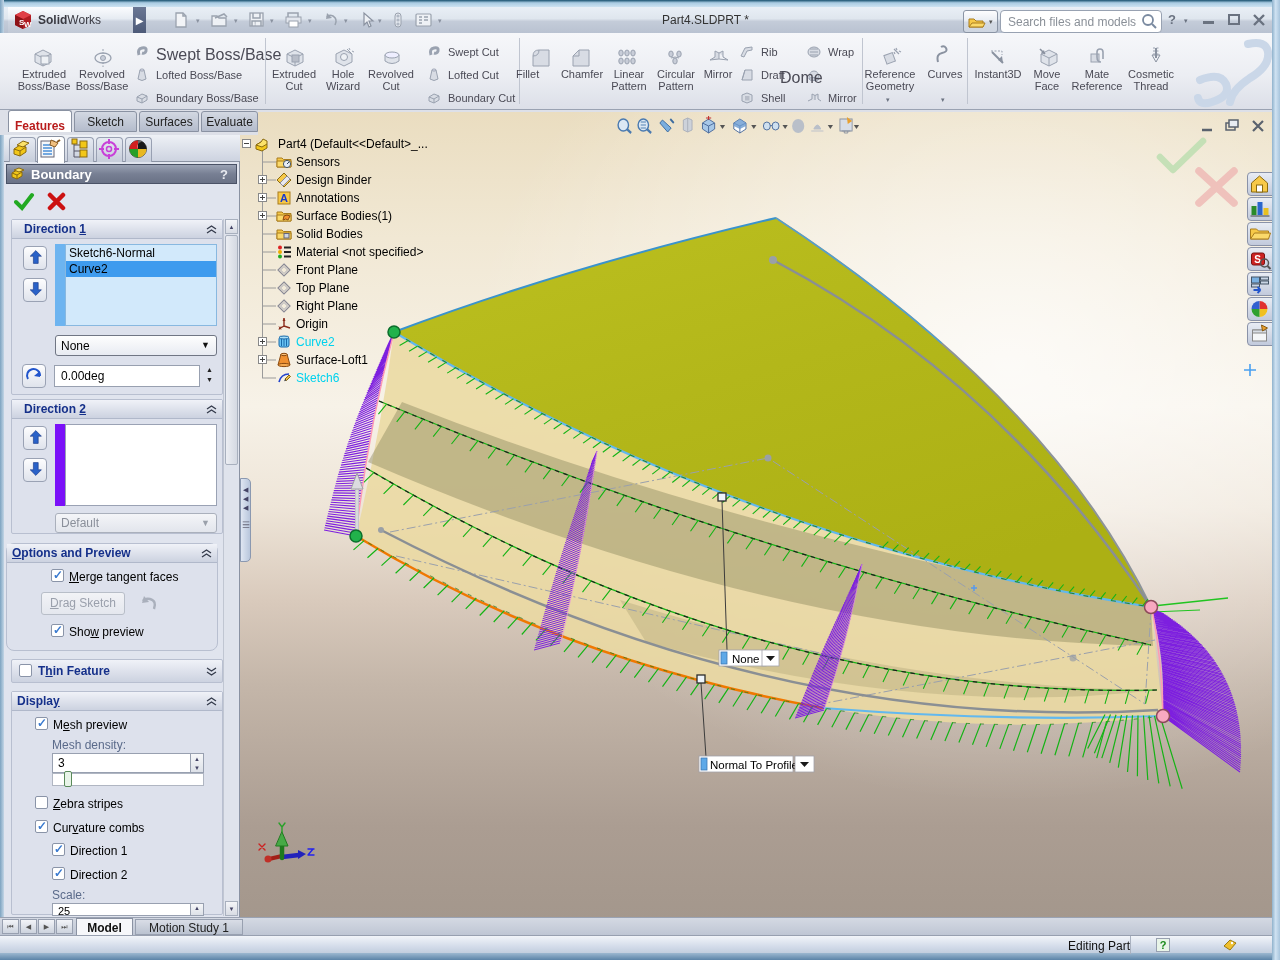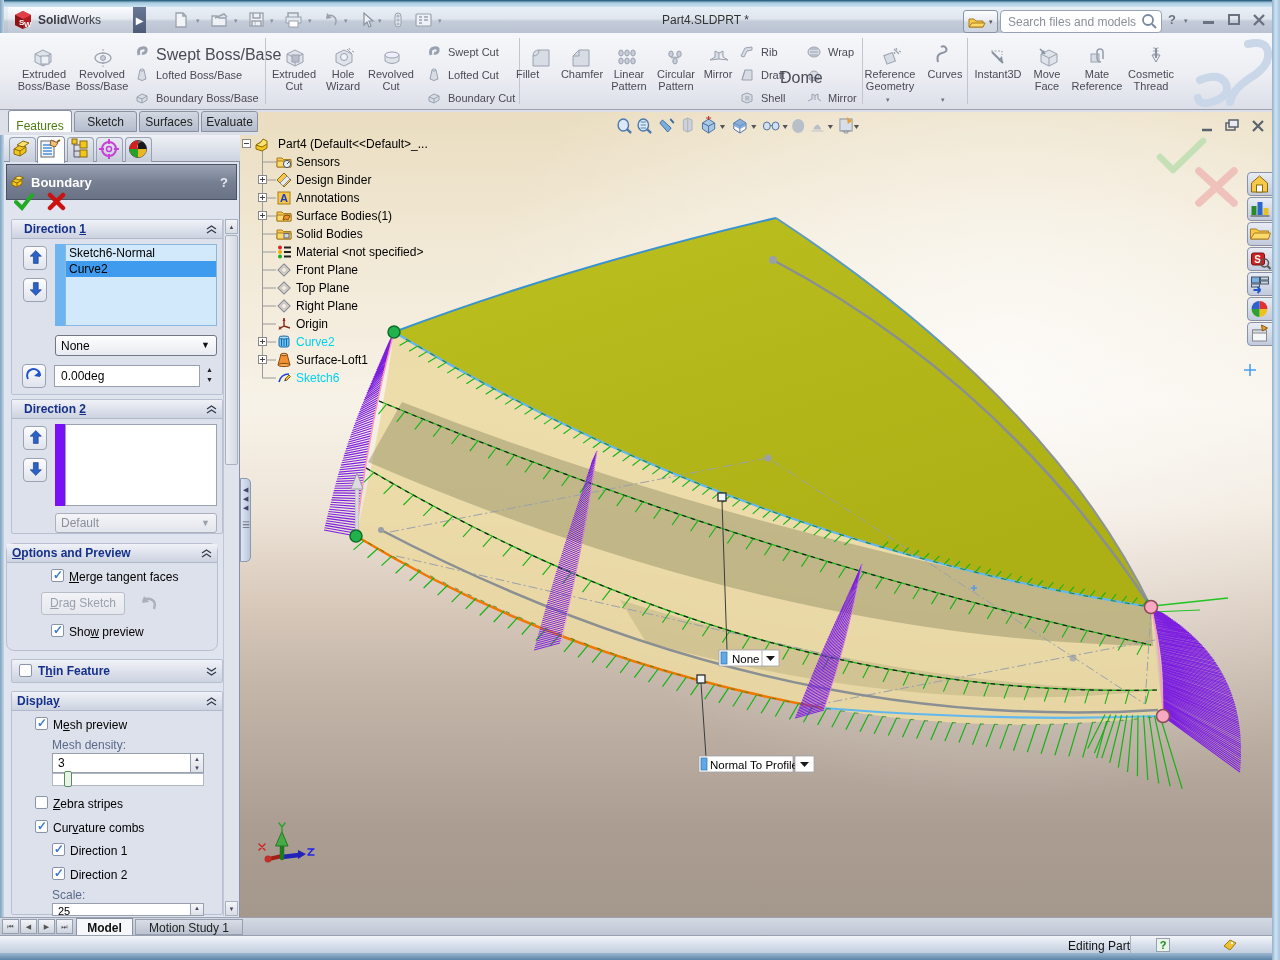--- a/index.html
+++ b/index.html
@@ -243,21 +243,21 @@
       <path d="M11 2 L11 12" stroke="#8a92a0" stroke-width="2"></path>
       <path d="M11 16 L7 9 L15 9 Z" fill="none" stroke="#8a92a0"></path>
     </svg></div>
 <div class="abs" style="left:1121px;top:68px;width:60px;text-align:center;font-size:11px;color:#4a4a55">Cosmetic<br>Thread</div>
 <svg class="abs" style="left:1190px;top:36px" width="88" height="74" viewBox="0 0 88 74">
 <path d="M58 8 Q76 4 78 16 Q80 30 60 42 Q42 54 40 66" stroke="#cad7e8" stroke-width="8" fill="none" stroke-linecap="round"></path>
 <path d="M10 44 Q30 36 36 48 Q41 60 22 66 Q10 70 8 62" stroke="#cad7e8" stroke-width="8" fill="none" stroke-linecap="round"></path>
 </svg>
 
 <div class="abs" style="left:0;top:110px;width:258px;height:25px;background:#dde0e8;z-index:2"></div>
-<div class="abs" style="left:8px;top:110px;width:64px;height:22px;background:#fff;border:1px solid #8a92a2;border-bottom:0;border-radius:3px 3px 0 0;font-size:12px;font-weight:normal;color:#4d7c0f;text-align:center;padding-top:8px;z-index:3">Features</div>
+<div class="abs" style="left:8px;top:110px;width:64px;height:22px;background:#fff;border:1px solid #8a92a2;border-bottom:0;border-radius:3px 3px 0 0;font-size:12px;font-weight:bold;color:#b91c1c;text-align:center;padding-top:8px;z-index:3">Features</div>
 <div class="abs" style="left:74px;top:111px;width:63px;height:21px;background:linear-gradient(#d3d8e2,#b4bccc);border:1px solid #8a92a2;border-radius:3px 3px 0 0;font-size:12px;color:#222;text-align:center;padding-top:3px;z-index:3">Sketch</div>
 <div class="abs" style="left:139px;top:111px;width:60px;height:21px;background:linear-gradient(#d3d8e2,#b4bccc);border:1px solid #8a92a2;border-radius:3px 3px 0 0;font-size:12px;color:#222;text-align:center;padding-top:3px;z-index:3">Surfaces</div>
 <div class="abs" style="left:201px;top:111px;width:57px;height:21px;background:linear-gradient(#d3d8e2,#b4bccc);border:1px solid #8a92a2;border-radius:3px 3px 0 0;font-size:12px;color:#222;text-align:center;padding-top:3px;z-index:3">Evaluate</div>
 
 <svg class="abs" style="left:0;top:0;z-index:1" width="1280" height="960" font-family="Liberation Sans,sans-serif">
     <defs>
 <linearGradient id="vpbg" x1="0" y1="0" x2="0" y2="1">
 <stop offset="0" stop-color="#eaddc0"></stop>
         <stop offset="0.15" stop-color="#f1e8d4"></stop>
 <stop offset="0.35" stop-color="#f7f2e8"></stop>
@@ -634,21 +634,21 @@
   <svg width="24" height="22" viewBox="0 0 24 22">
         <circle cx="12" cy="11" r="8.5" fill="#e8e8e8" stroke="#444"></circle>
         <path d="M12 2.5 A8.5 8.5 0 0 1 20.5 11 L12 11 Z" fill="#1a1a1a"></path>
         <path d="M20.5 11 A8.5 8.5 0 0 1 12 19.5 L12 11 Z" fill="#e8b820"></path>
         <path d="M12 19.5 A8.5 8.5 0 0 1 3.5 11 L12 11 Z" fill="#28a028"></path>
         <path d="M3.5 11 A8.5 8.5 0 0 1 12 2.5 L12 11 Z" fill="#d22020"></path>
         <path d="M12 2.5 A8.5 8.5 0 0 1 16 3.5 A12 6 0 0 0 12 11 Z" fill="#fff" fill-opacity="0.35"></path>
       </svg>
  </div>
 
- <div style="position:absolute;left:2px;top:29px;width:231px;height:36px;background:linear-gradient(#9aa2b4,#777f93 50%,#6a7286);border:1px solid #4a5266;display:flex;align-items:center">
+ <div style="position:absolute;left:2px;top:29px;width:231px;height:20px;background:linear-gradient(#9aa2b4,#777f93 50%,#6a7286);border:1px solid #4a5266;display:flex;align-items:center">
   <svg width="17" height="15" style="margin-left:3px" viewBox="0 0 17 15">
         <path d="M2 6 L7 3 L12 5 L12 9 L7 12 L2 10 Z" fill="#f2c718" stroke="#8a6a10"></path>
         <path d="M2 6 L7 8 L12 5 M7 8 L7 12" fill="none" stroke="#8a6a10"></path>
         <path d="M4 3 L9 1 L14 3 L9 5 Z" fill="#fbe26a" stroke="#8a6a10"></path>
       </svg>
   <span style="color:#fff;font-weight:bold;font-size:13px;margin-left:4px">Boundary</span>
   <span style="color:#e8eaf0;font-weight:bold;font-size:13px;position:absolute;right:8px">?</span>
  </div>
 
  <svg style="position:absolute;left:10px;top:57px" width="60" height="20">

